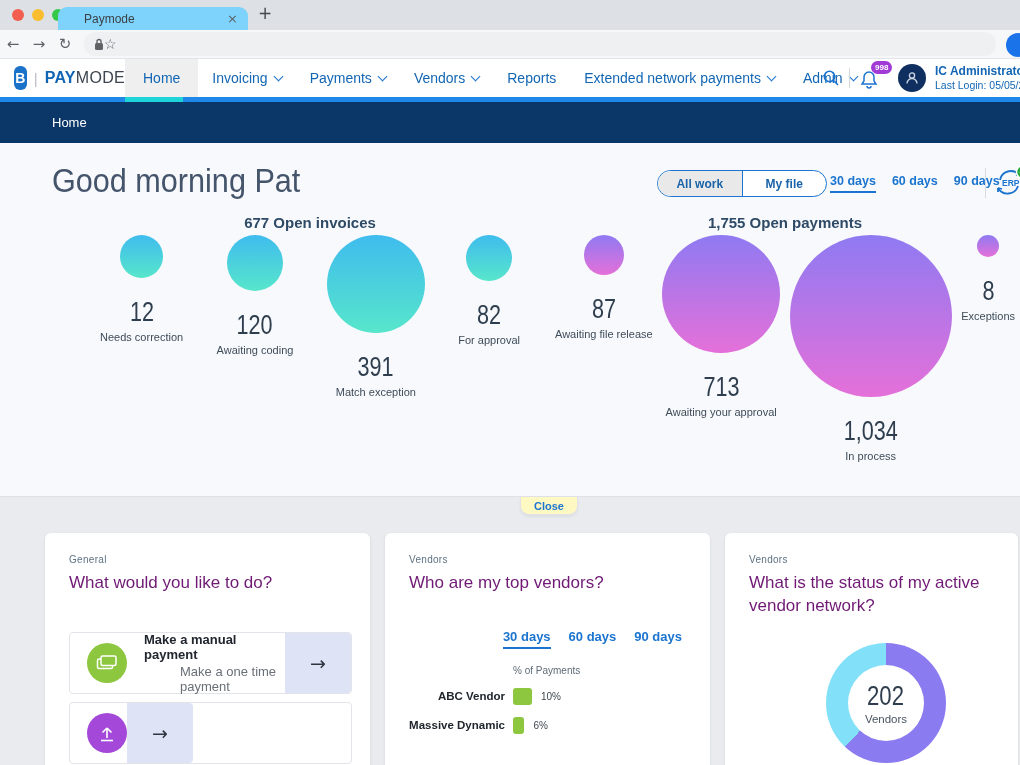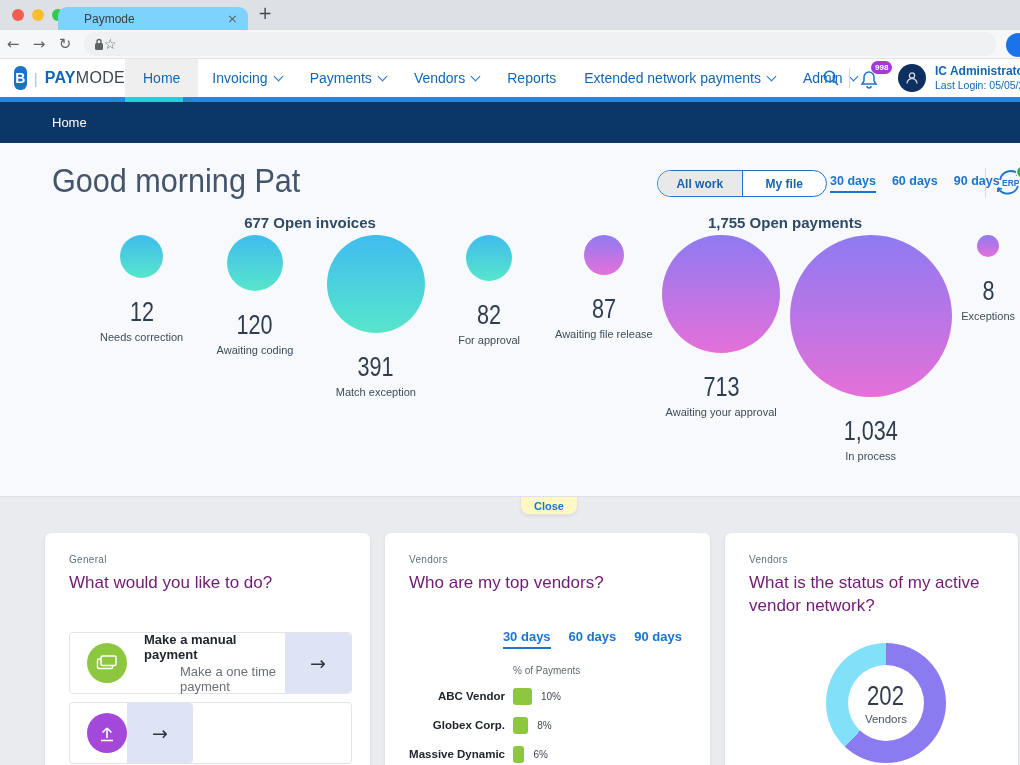--- a/index.html
+++ b/index.html
@@ -318,25 +318,20 @@
       <span class="day2">60 days</span>
       <span class="day2">90 days</span>
     </div>
     <div class="colhdr">% of Payments</div>
     <div class="vrow">
       <span class="vlabel">ABC Vendor</span>
       <span class="vbar" style="width: 19px;"></span>
       <span class="vpct">10%</span>
     </div>
     <div class="vrow">
-      <span class="vlabel">Globex Corp.</span>
-      <span class="vbar" style="width: 15.2px;"></span>
-      <span class="vpct">8%</span>
-    </div>
-    <div class="vrow">
       <span class="vlabel">Massive Dynamic</span>
       <span class="vbar" style="width: 11.4px;"></span>
       <span class="vpct">6%</span>
     </div>
   </div>
 
   <div class="card card3">
     <div class="card-cat">Vendors</div>
     <div class="card-title">What is the status of my active vendor network?</div>
     <div class="donut" style="background: conic-gradient(rgb(139, 123, 241) 0deg, rgb(139, 123, 241) 223deg, rgb(130, 225, 248) 223deg, rgb(130, 225, 248) 360deg);">

